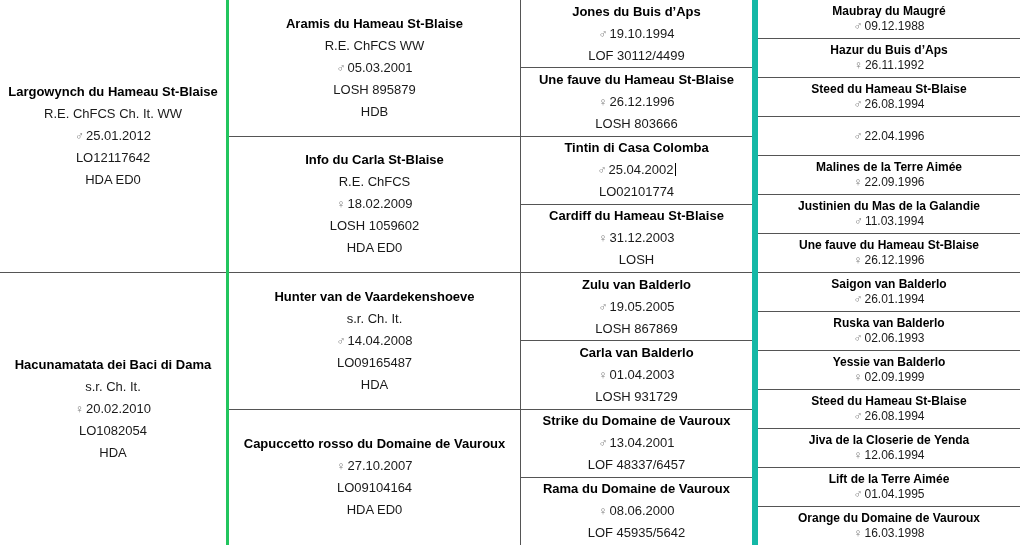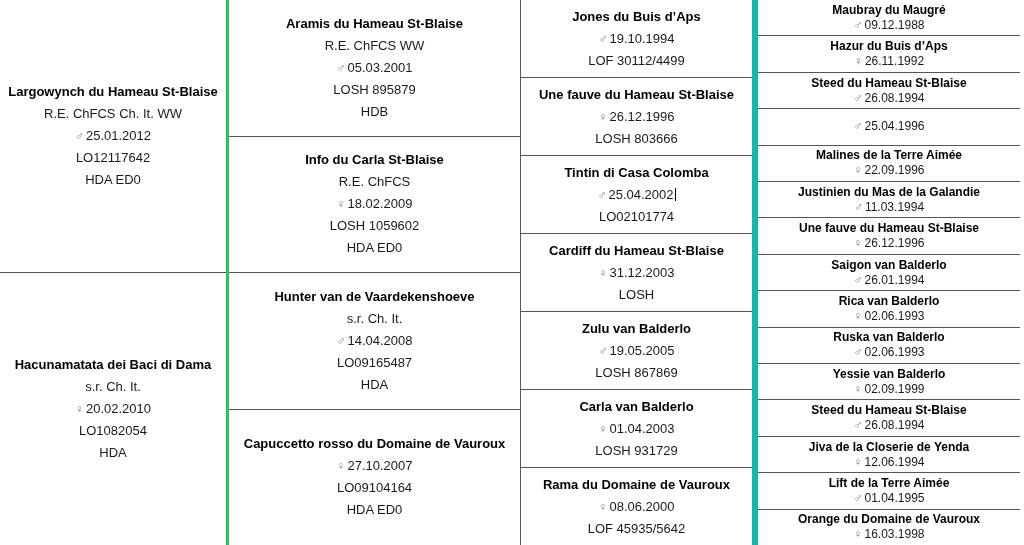--- a/index.html
+++ b/index.html
@@ -115,60 +115,61 @@
         <div class="line name">Zulu van Balderlo</div>
         <div class="line birth"><span class="sex">♂</span><span>19.05.2005</span></div>
         <div class="line">LOSH 867869</div>
       </div>
       <div class="cell">
         <div class="line name">Carla van Balderlo</div>
         <div class="line birth"><span class="sex">♀</span><span>01.04.2003</span></div>
         <div class="line">LOSH 931729</div>
       </div>
       <div class="cell">
+        <div class="line name">Strike du Domaine de Vauroux</div>
+        <div class="line birth"><span class="sex">♂</span><span>13.04.2001</span></div>
+        <div class="line">LOF 48337/6457</div>
+      </div>
+      <div class="cell">
         <div class="line name">Rama du Domaine de Vauroux</div>
         <div class="line birth"><span class="sex">♀</span><span>08.06.2000</span></div>
         <div class="line">LOF 45935/5642</div>
       </div>
     </div>
     <div class="col col-4">
       <div class="cell">
         <div class="line name">Maubray du Maugré</div>
         <div class="line birth"><span class="sex">♂</span><span>09.12.1988</span></div>
       </div>
       <div class="cell">
         <div class="line name">Hazur du Buis d’Aps</div>
         <div class="line birth"><span class="sex">♀</span><span>26.11.1992</span></div>
       </div>
       <div class="cell">
         <div class="line name">Steed du Hameau St-Blaise</div>
         <div class="line birth"><span class="sex">♂</span><span>26.08.1994</span></div>
       </div>
       <div class="cell">
-        <div class="line birth"><span class="sex">♂</span><span>25.04.1996</span></div>
+        <div class="line birth"><span class="sex">♂</span><span>22.04.1996</span></div>
       </div>
       <div class="cell">
         <div class="line name">Malines de la Terre Aimée</div>
         <div class="line birth"><span class="sex">♀</span><span>22.09.1996</span></div>
       </div>
       <div class="cell">
         <div class="line name">Justinien du Mas de la Galandie</div>
         <div class="line birth"><span class="sex">♂</span><span>11.03.1994</span></div>
       </div>
       <div class="cell">
         <div class="line name">Une fauve du Hameau St-Blaise</div>
         <div class="line birth"><span class="sex">♀</span><span>26.12.1996</span></div>
       </div>
       <div class="cell">
         <div class="line name">Saigon van Balderlo</div>
         <div class="line birth"><span class="sex">♂</span><span>26.01.1994</span></div>
-      </div>
-      <div class="cell">
-        <div class="line name">Rica van Balderlo</div>
-        <div class="line birth"><span class="sex">♀</span><span>02.06.1993</span></div>
       </div>
       <div class="cell">
         <div class="line name">Ruska van Balderlo</div>
         <div class="line birth"><span class="sex">♂</span><span>02.06.1993</span></div>
       </div>
       <div class="cell">
         <div class="line name">Yessie van Balderlo</div>
         <div class="line birth"><span class="sex">♀</span><span>02.09.1999</span></div>
       </div>
       <div class="cell">

